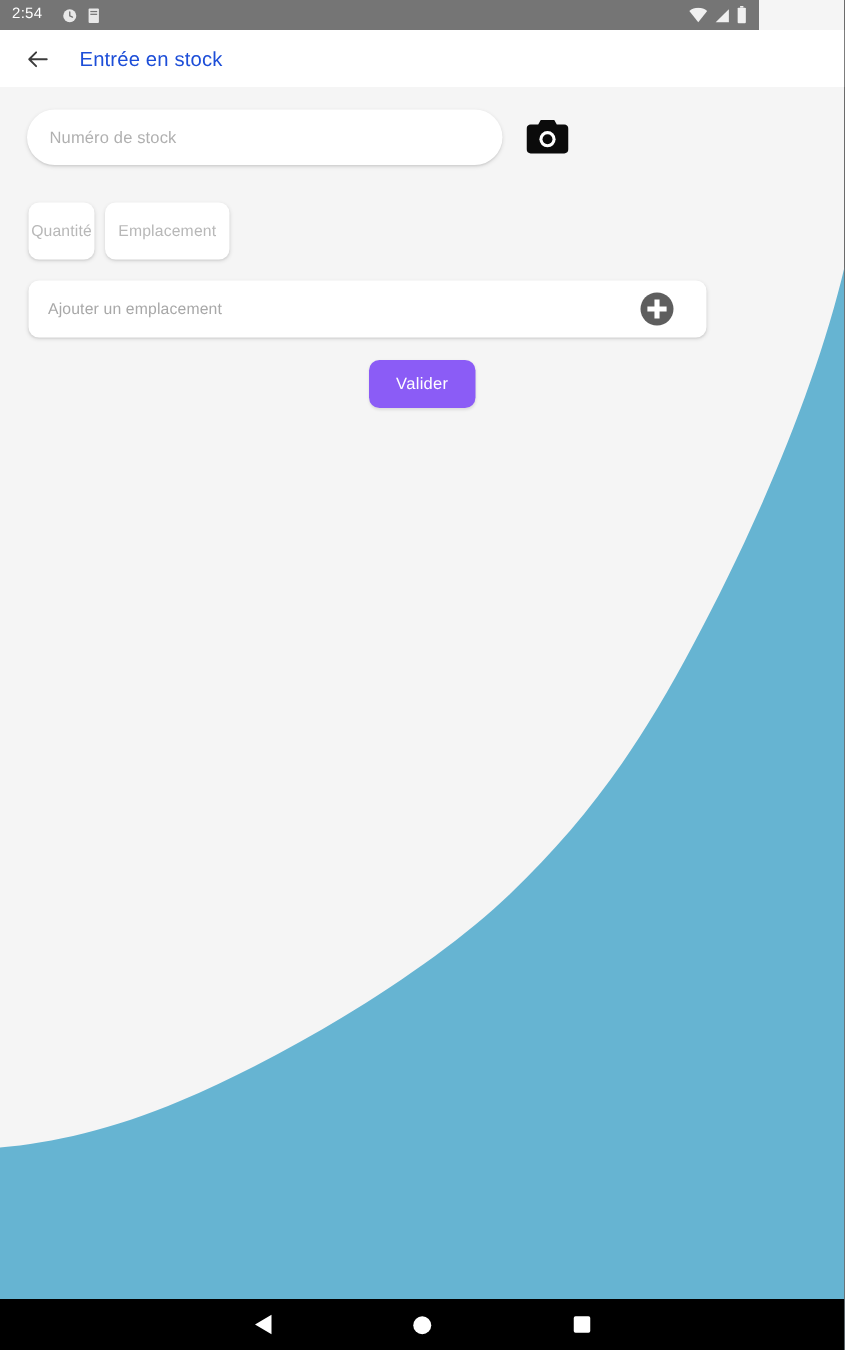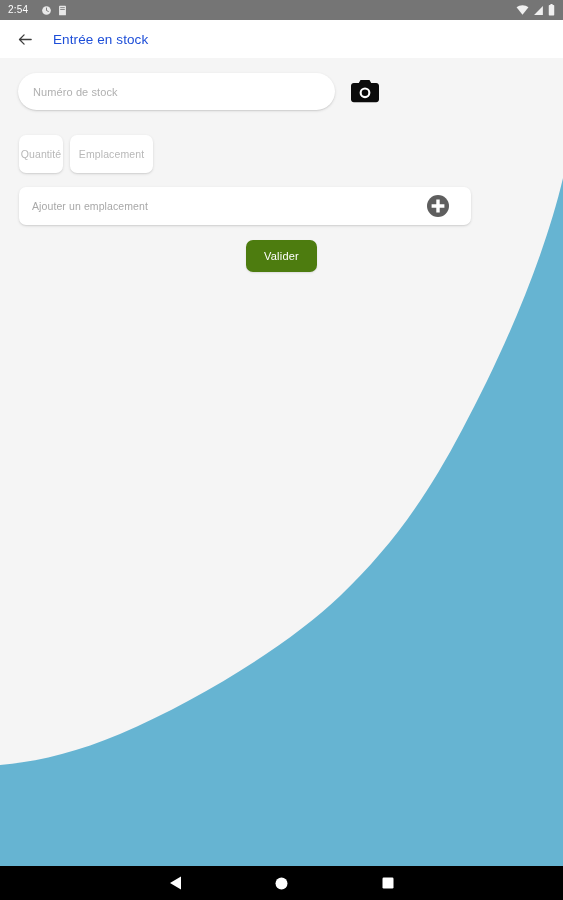--- a/index.html
+++ b/index.html
@@ -12,21 +12,21 @@
     position:relative;
     width:563px;
     height:900px;
     overflow:hidden;
     background:#f5f5f5;
   }
 
   
   .statusbar {
     position:absolute; top:0; left:0;
-    width:563px; height:20px;
+    width:506px; height:20px;
     background:#757575;
     display:flex; align-items:center;
     padding:0 8px;
     z-index:40;
   }
   .sb-time {
     color:#ffffff; font-size:10px;
     letter-spacing:.2px; line-height:1;
     margin-right:7px;
   }
@@ -127,21 +127,21 @@
     display:flex; align-items:center; justify-content:center;
     cursor:pointer;
   }
 
   .row-submit {
     display:flex; justify-content:center;
     padding-top:15px;
   }
   .submit-btn {
     width:71px; height:32px;
-    background:#4d7c0f;
+    background:#8b5cf6;
     border:none;
     border-radius:7px;
     color:#ffffff;
     font-size:11px;
     font-family:"Liberation Sans", sans-serif;
     letter-spacing:.2px;
     cursor:pointer;
     box-shadow:0 1px 2px rgba(0,0,0,.10);
   }
 

